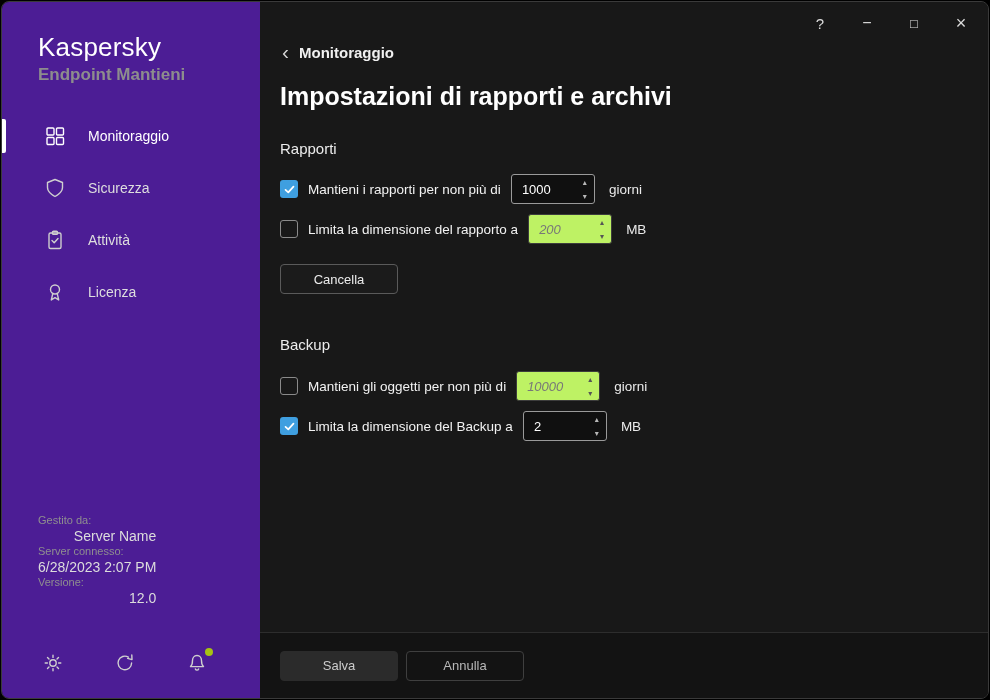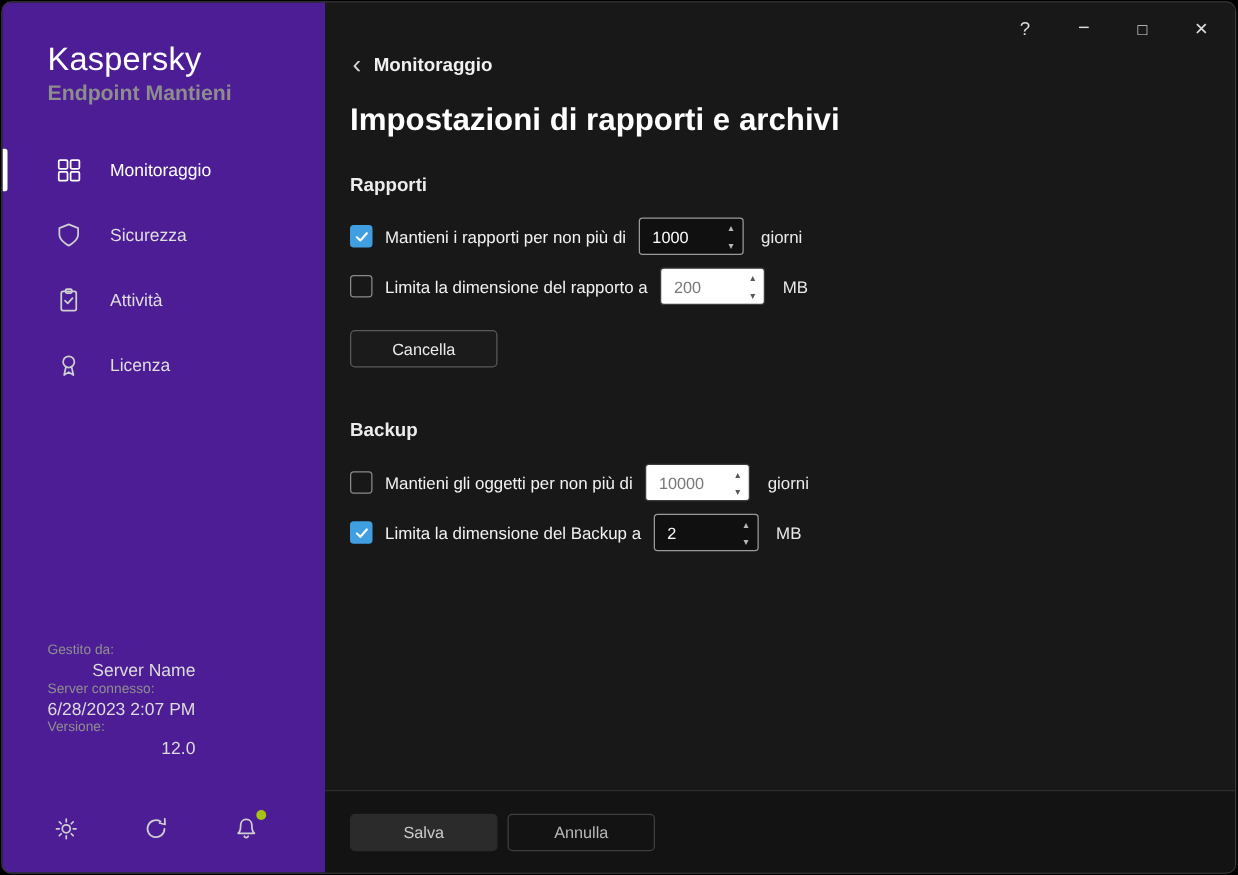--- a/index.html
+++ b/index.html
@@ -46,41 +46,41 @@
 
   
   .main { position:absolute; top:0; left:258px; right:0; bottom:0; background:#181818; }
 
   .back-row { position:absolute; top:40px; left:22px; display:flex; align-items:center; gap:10px; cursor:pointer; }
   .back-chevron { color:#d5d5d5; font-size:21px; line-height:20px; }
   .back-label { color:#f0f0f0; font-size:15px; font-weight:600; }
 
   .page-title { position:absolute; top:80px; left:20px; color:#ffffff; font-size:25px; font-weight:700; }
 
-  .section-heading { position:absolute; left:20px; color:#ececec; font-size:15px; font-weight:700; }
+  .section-heading { position:absolute; left:20px; color:#ececec; font-size:15px; font-weight:400; }
   .heading-reports { top:138px; }
   .heading-backup  { top:334px; }
 
   .form-row { position:absolute; left:20px; display:flex; align-items:center;justify-content:space-between; }
   .row-1 { top:172px; } .row-2 { top:212px; } .row-3 { top:369px; } .row-4 { top:409px; }
 
   .checkbox { width:18px; height:18px; border-radius:3px; flex:0 0 18px; margin-right:10px;
               display:flex; align-items:center; justify-content:center; cursor:pointer; }
   .checkbox.checked { background:#3f9fe0; }
   .checkbox.unchecked { background:transparent; border:1.5px solid #8a8a8a; }
   .checkbox svg { width:13px; height:13px; stroke:#ffffff; stroke-width:2.4; fill:none;
                   stroke-linecap:round; stroke-linejoin:round; }
 
   .row-label { color:#f2f2f2; font-size:13.5px; margin-right:10px; }
 
   .numbox { position:relative; width:84px; height:30px; margin-right:14px; }
   .numbox input { width:84px; height:30px; background:#101010; border:1px solid #9a9a9a;
                   border-radius:3px; color:#ffffff; font-size:13px; padding:0 22px 0 10px;
                   font-family:"Liberation Sans", sans-serif; outline:none; }
-  .numbox.disabled input { border-color:#3c3c3c; color:#787878; background:#ffffff; }
+  .numbox.disabled input { border-color:#3c3c3c; color:#787878; background:#bef264;font-style:italic; }
   .spin { position:absolute; right:1px; top:1px; bottom:1px; width:18px;
           display:flex; flex-direction:column; }
   .spin-btn { flex:1; display:flex; align-items:center; justify-content:center;
               color:#b8b8b8; font-size:8px; cursor:pointer; }
   .numbox.disabled .spin-btn { color:#565656; }
 
   .row-unit { color:#eaeaea; font-size:13.5px; }
 
   .clear-btn { position:absolute; top:262px; left:20px; width:118px; height:30px;
                background:#1b1b1b; border:1px solid #5a5a5a; border-radius:4px;

